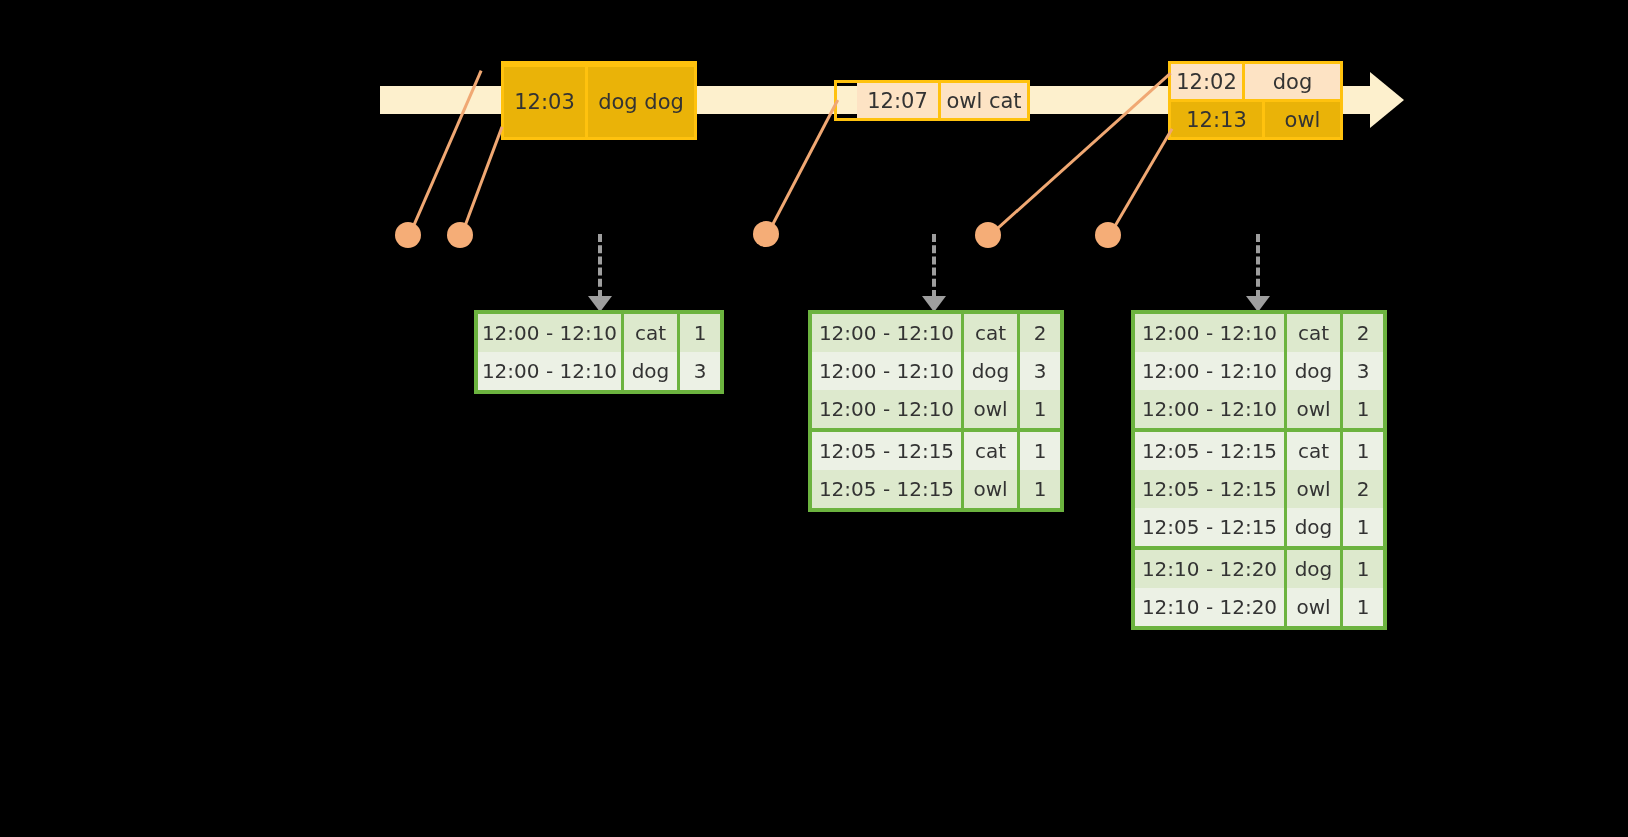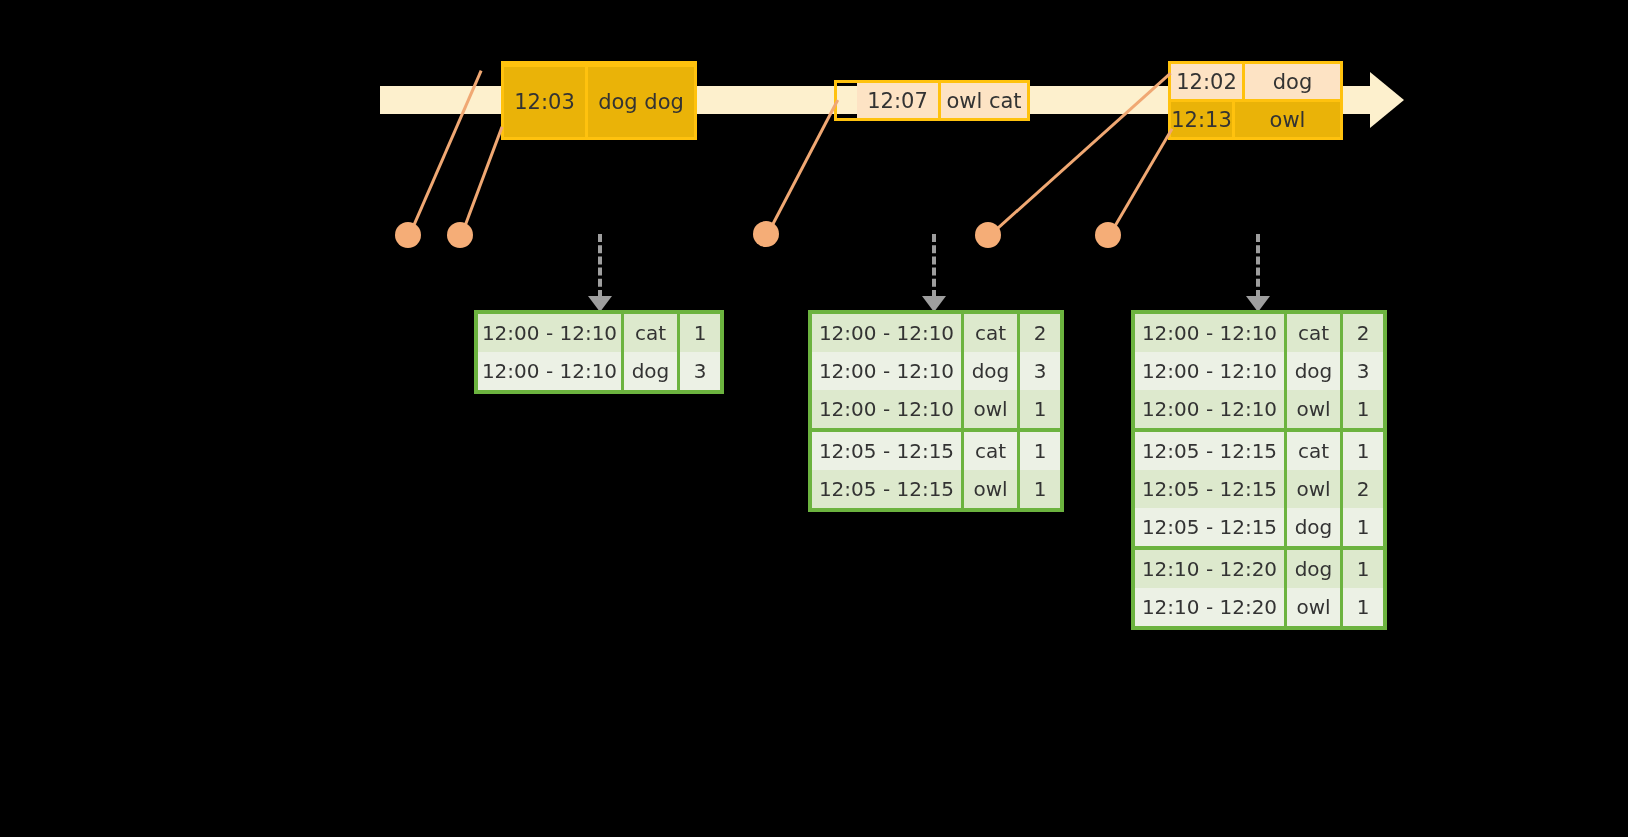--- a/index.html
+++ b/index.html
@@ -69,21 +69,21 @@
       <div class="ecell" style="flex:1;">owl cat</div>
     </div>
   </div>
 
   <div class="ebox" style="left:1168px;top:61px;width:175px;height:79px;">
     <div class="erow r0">
       <div class="ecell t" style="width:74px;">12:02</div>
       <div class="ecell" style="flex:1;">dog</div>
     </div>
     <div class="erow r1">
-      <div class="ecell t" style="width:64px;">12:13</div>
+      <div class="ecell t" style="width:94px;">12:13</div>
       <div class="ecell" style="flex:1;">owl</div>
     </div>
   </div>
 
   <div class="conn" style="left:408px;top:235px;width:180px;transform:rotate(-66.5deg);"></div>
   <div class="dot" style="left:395px;top:222px;"></div>
 
   <div class="conn" style="left:460px;top:235px;width:116px;transform:rotate(-69.5deg);"></div>
   <div class="dot" style="left:447px;top:222px;"></div>
 

